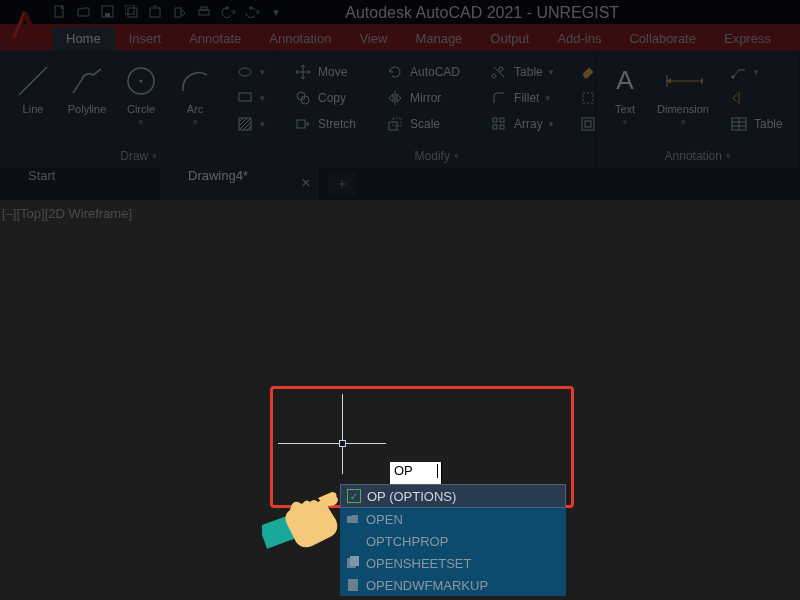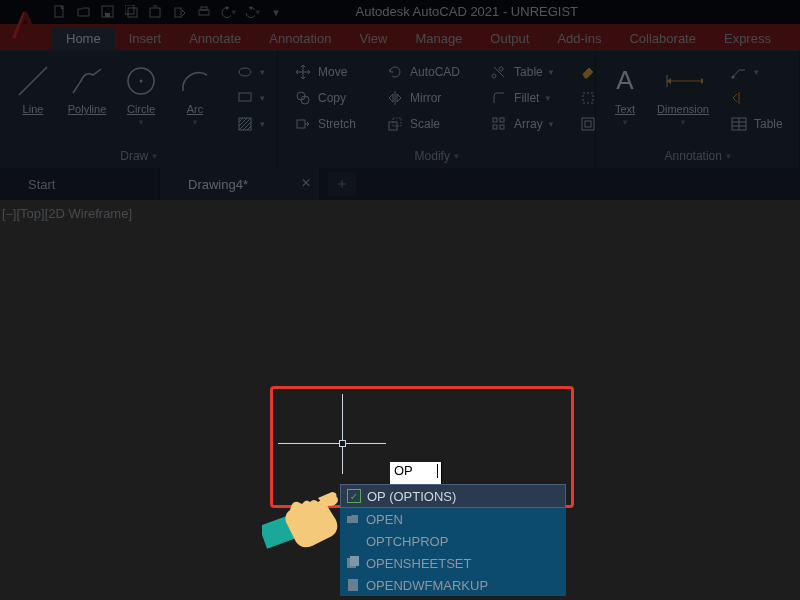--- a/index.html
+++ b/index.html
@@ -3,47 +3,47 @@
 <meta charset="utf-8">
 <style>
   * { margin:0; padding:0; box-sizing:border-box; font-family:"Segoe UI",Arial,sans-serif; }
   body { width:800px; height:600px; background:#0a0d12; overflow:hidden; position:relative; color:#8a9099; }
   .dim-overlay { position:absolute; inset:0; background:rgba(0,0,0,0.55); z-index:50; pointer-events:none; }
 
   
   .titlebar { height:24px; display:flex; align-items:center; padding-left:52px; font-size:11px; }
   .qat { display:flex; gap:8px; align-items:center; }
   .qat-icon { width:16px; height:14px; display:flex; align-items:center; justify-content:center; color:#9aa; opacity:.8; }
-  .title-text { position:absolute; left:50%; top:4px; transform:translateX(-20%); color:#bbb; font-size:13px; }
+  .title-text { position:absolute; left:50%; top:4px; transform:translateX(-20%); color:#bbb; font-size:16px; }
 
   
   .logo { position:absolute; left:6px; top:6px; width:38px; height:38px; z-index:2; }
   .logo svg { width:38px; height:38px; }
 
   
   .menutabs { height:26px; display:flex; align-items:flex-end; padding-left:52px; gap:0; background:#7f1d1d; }
   .menutab { padding:4px 14px; font-size:13px; color:#9aa3ad; cursor:pointer; border-radius:2px 2px 0 0; }
   .menutab.active { background:#2e3947; color:#cfd6de; }
 
   
   .ribbon { height:118px; background:#232d3a; display:flex; border-top:1px solid #2c3644; }
   .ribbon-group { display:flex; flex-direction:column; border-right:1px solid #1a222d; padding:6px 6px 2px 6px; }
   .ribbon-row { display:flex; align-items:flex-start; flex:1; }
   .bigbtn { display:flex; flex-direction:column; align-items:center; justify-content:flex-start; width:54px; height:84px; padding-top:4px; gap:2px; cursor:pointer; }
   .bigbtn .ico { width:40px; height:40px; display:flex; align-items:center; justify-content:center; }
-  .bigbtn-label { font-size:11px; text-align:left; color:#b7bfc8;text-decoration:underline; }
+  .bigbtn-label { font-size:11px; text-align:left; color:#b7bfc8; }
   .smallcol { display:flex; flex-direction:column; gap:4px; padding-top:4px; margin-left:4px; }
   .smallbtn { display:flex; align-items:center; gap:6px; height:22px; padding:0 6px; font-size:12px; color:#b7bfc8; cursor:pointer; }
   .smallbtn .sico { width:18px; height:18px; display:flex; align-items:center; justify-content:center; }
   .group-title { font-size:12px; color:#8b95a1; text-align:center; padding:3px 0 3px 0; display:flex; justify-content:center; align-items:center; gap:4px; }
   .dd { font-size:9px; opacity:.6; }
 
   
   .doctabs { height:32px; background:#1c2531; display:flex; align-items:center; }
-  .doctab { padding:0 28px; height:32px; display:flex; align-items:center; font-size:13px; color:#aab3bd; border-right:1px solid #141b24; position:relative; }
+  .doctab { padding:0 28px; height:32px; display:flex; align-items:flex-start; font-size:13px; color:#aab3bd; border-right:1px solid #141b24; position:relative; }
   .doctab.active { background:#232d3a; color:#cfd6de; }
   .doctab .close { position:absolute; right:8px; top:8px; font-size:12px; color:#9aa; }
   .addtab { width:28px; height:24px; display:flex; align-items:center; justify-content:center; color:#7d8894; background:#232d3a; border-radius:3px; margin-left:8px; font-size:14px; }
 
   
   .canvas { position:relative; height:400px; background:#404040; }
   .viewlabel { position:absolute; left:2px; top:6px; font-size:13px; color:#9aa3ad; }
 
   
   .highlight-box { position:absolute; left:270px; top:386px; width:304px; height:122px; border:3px solid #e23a2e; border-radius:4px; z-index:60; pointer-events:none; }

